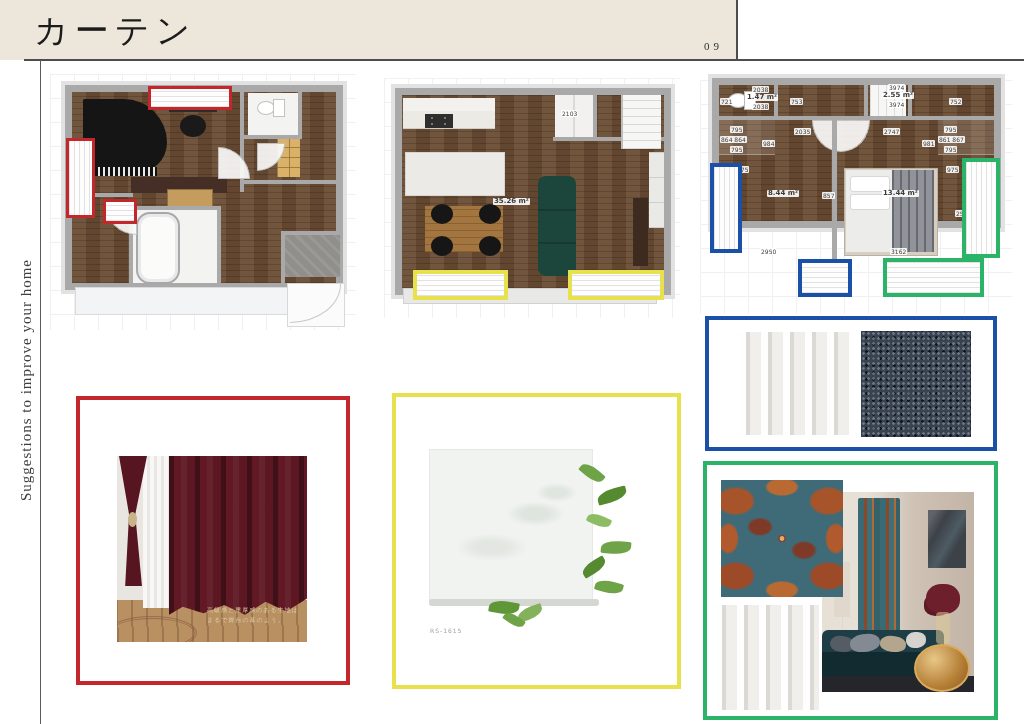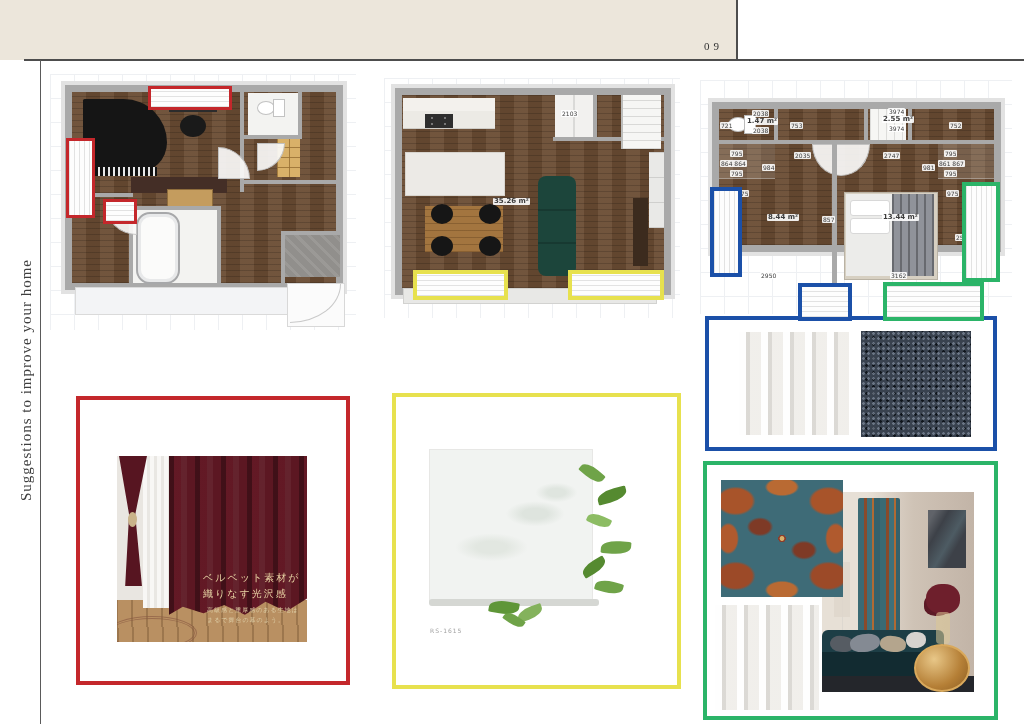--- a/index.html
+++ b/index.html
@@ -104,20 +104,21 @@
   .gc-room{position:absolute;left:115px;top:27px;width:152px;height:200px;overflow:hidden;
            background:linear-gradient(90deg,#e7e0d6 0 30%,#cfc3b6 60%,#c2b4a7 100%);}
   .gc-sheer{position:absolute;left:8px;top:140px;width:104px;height:105px;}
 </style>
 </head>
 <body>
 
 <div id="canvas">
 
   <div class="header-band"></div>
+  <div class="page-title">カーテン</div>
   <div class="page-num">09</div>
   <div class="rule-v-header"></div>
   <div class="rule-h"></div>
   <div class="rule-v-left"></div>
   <div class="side-label">Suggestions to improve your home</div>
 
   <div class="grid-bg" style="left:50px;top:74px;width:306px;height:256px;"></div>
   <div class="grid-bg" style="left:384px;top:78px;width:296px;height:240px;"></div>
   <div class="grid-bg" style="left:700px;top:80px;width:312px;height:234px;"></div>
 
@@ -187,21 +188,21 @@
     <div class="abs" style="left:226px;top:7px;width:38px;height:54px;background:#f6f6f4;border-left:2px solid #bdbdbb;
          background-image:repeating-linear-gradient(0deg,#d9d9d7 0 1px,transparent 1px 8px);"></div>
     <div class="abs" style="left:254px;top:64px;width:15px;height:76px;background:#e9e9e7;
          background-image:repeating-linear-gradient(0deg,#cfcfcd 0 1px,transparent 1px 25px);"></div>
     <span class="chip area" style="left:98px;top:110px;">35.26 m²</span>
     <div class="abs" style="left:8px;top:200px;width:252px;height:14px;background:#e8e8e6;border:1px solid #d2d2d0;"></div>
     <div class="hl yellow" style="left:18px;top:182px;width:87px;height:22px;"></div>
     <div class="hl yellow" style="left:173px;top:182px;width:88px;height:22px;"></div>
   </div>
 
-  <div class="plan" style="left:712px;top:102px;width:289px;height:150px;">
+  <div class="plan" style="left:712px;top:78px;width:289px;height:150px;">
     <div class="floor"></div>
     <div class="w" style="left:7px;top:38px;width:275px;height:4px;"></div>
     <div class="w" style="left:62px;top:7px;width:4px;height:31px;"></div>
     <div class="w" style="left:152px;top:7px;width:4px;height:31px;"></div>
     <div class="w" style="left:196px;top:7px;width:4px;height:31px;"></div>
     <div class="abs" style="left:158px;top:7px;width:36px;height:31px;background:#f6f6f4;
          background-image:repeating-linear-gradient(90deg,#dcdcda 0 1px,transparent 1px 8px);"></div>
     <div class="abs" style="left:16px;top:15px;width:18px;height:13px;background:#fff;border:1px solid #bbb;border-radius:50%;"></div>
     <div class="abs" style="left:32px;top:13px;width:10px;height:17px;background:#fff;border:1px solid #bbb;"></div>
     <div class="arc" style="left:100px;top:42px;width:56px;height:30px;border-radius:0 0 50% 50% / 0 0 100% 100%;"></div>
@@ -251,24 +252,20 @@
   </div>
 
   <div class="card red" style="left:76px;top:396px;width:266px;height:281px;">
     <div class="vp">
       <div class="vp-floor"></div>
       <div class="vp-rug"></div>
       <div class="vp-sheer"></div>
       <div class="vp-side"></div>
       <div class="vp-tie"></div>
       <div class="vp-main"></div>
-      <div class="vp-head">
-        <div>ベルベット素材が</div>
-        <div>織りなす光沢感</div>
-      </div>
       <div class="vp-sub">
         <div>高級感と重厚感のある生地は</div>
         <div>まるで舞台の幕のよう。</div>
       </div>
     </div>
   </div>
 
   <div class="card yellow" style="left:392px;top:393px;width:281px;height:288px;">
     <div class="rp">
       <div class="rp-shade"></div>

